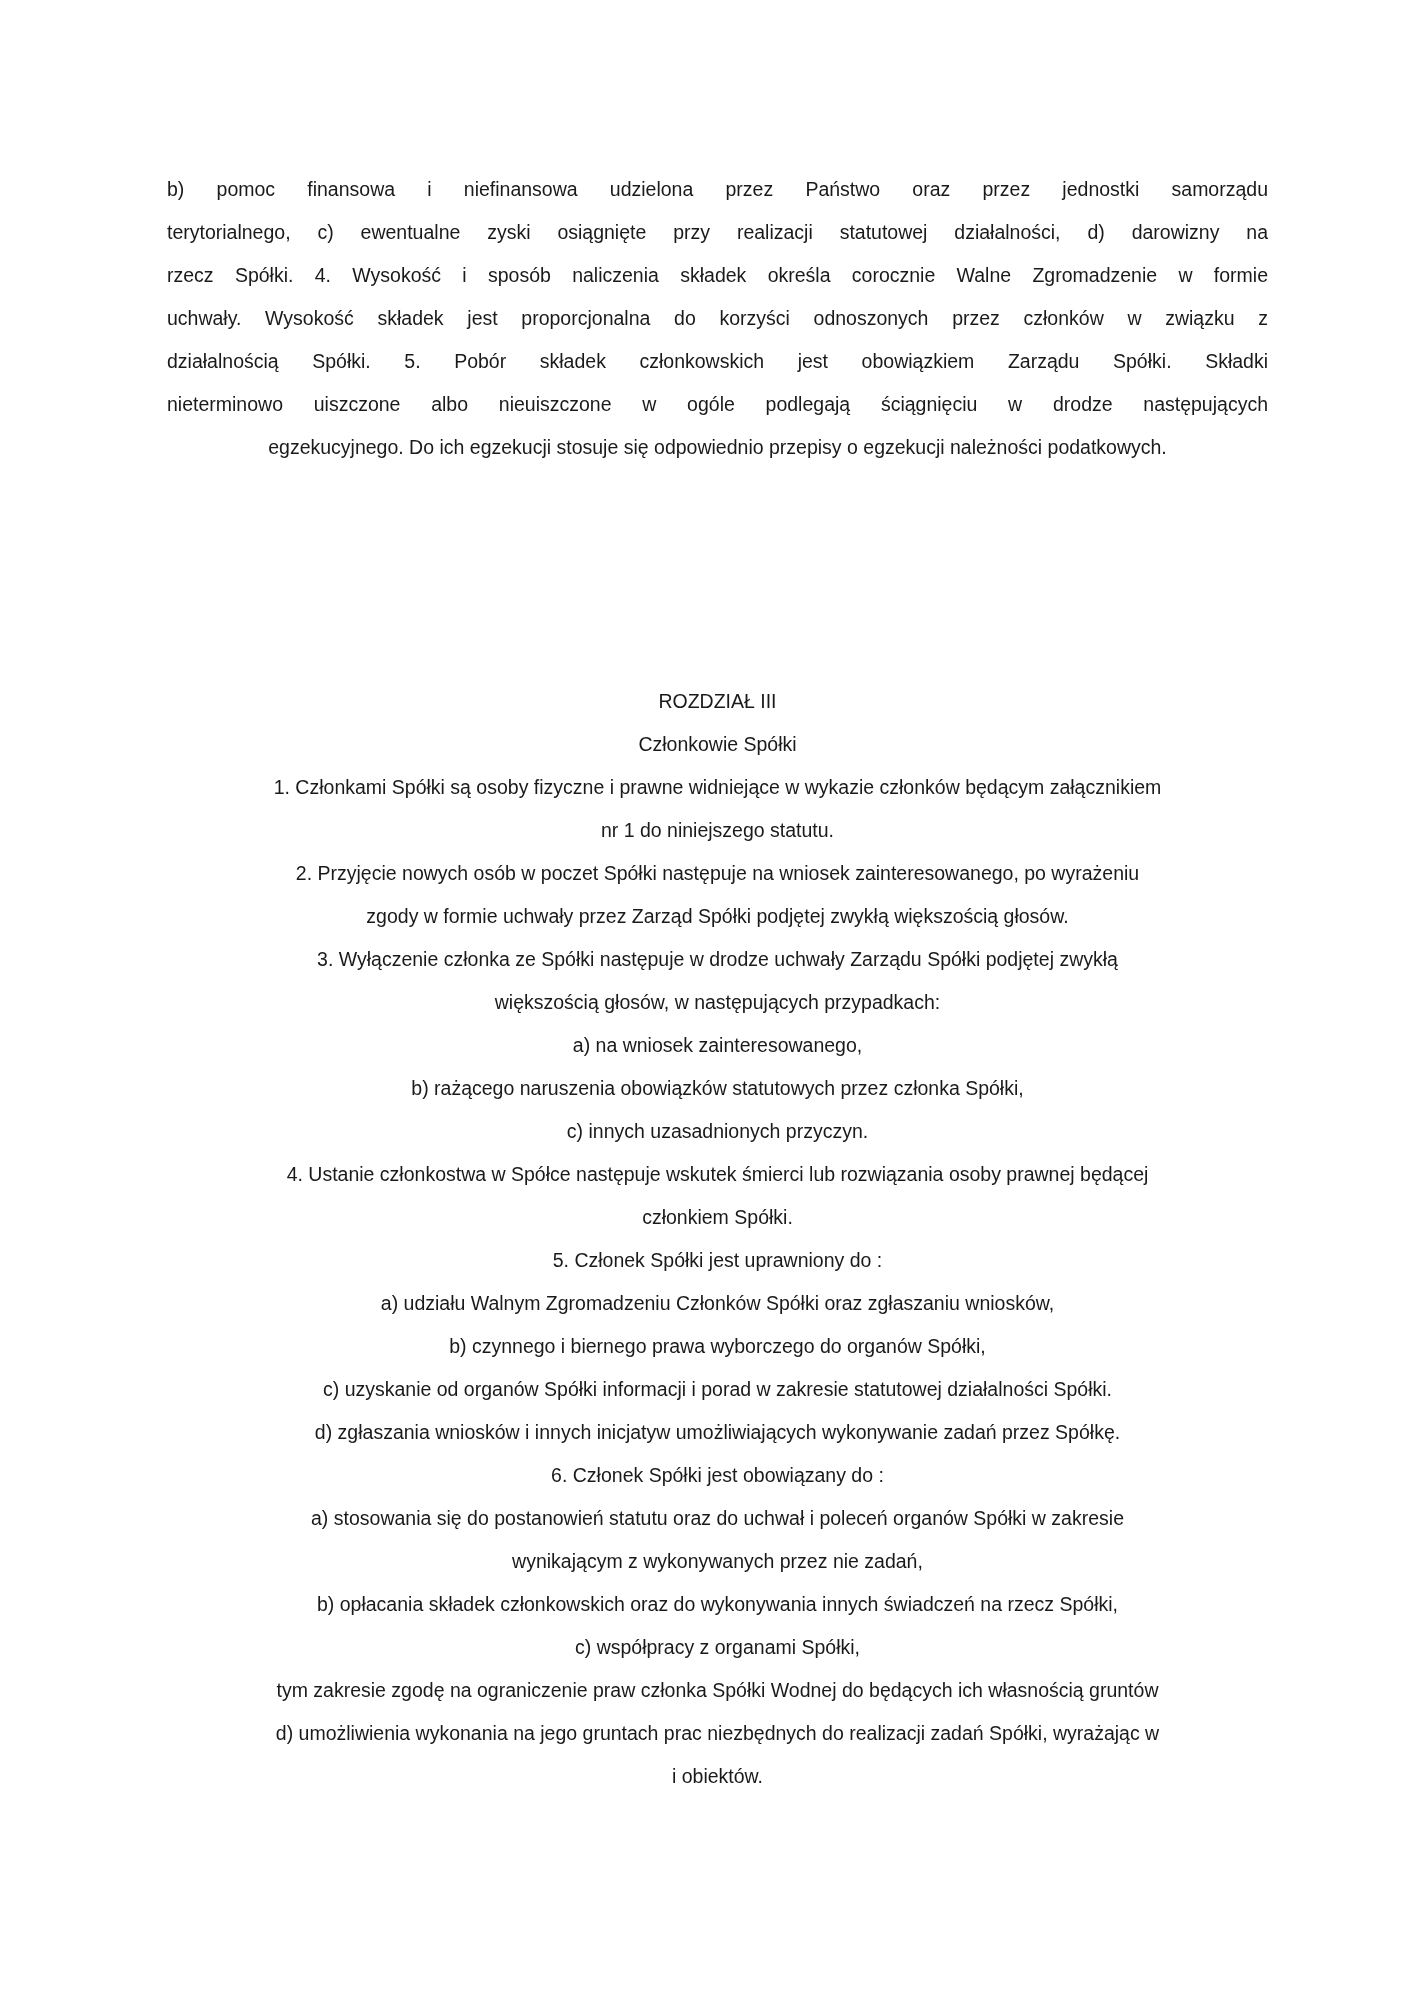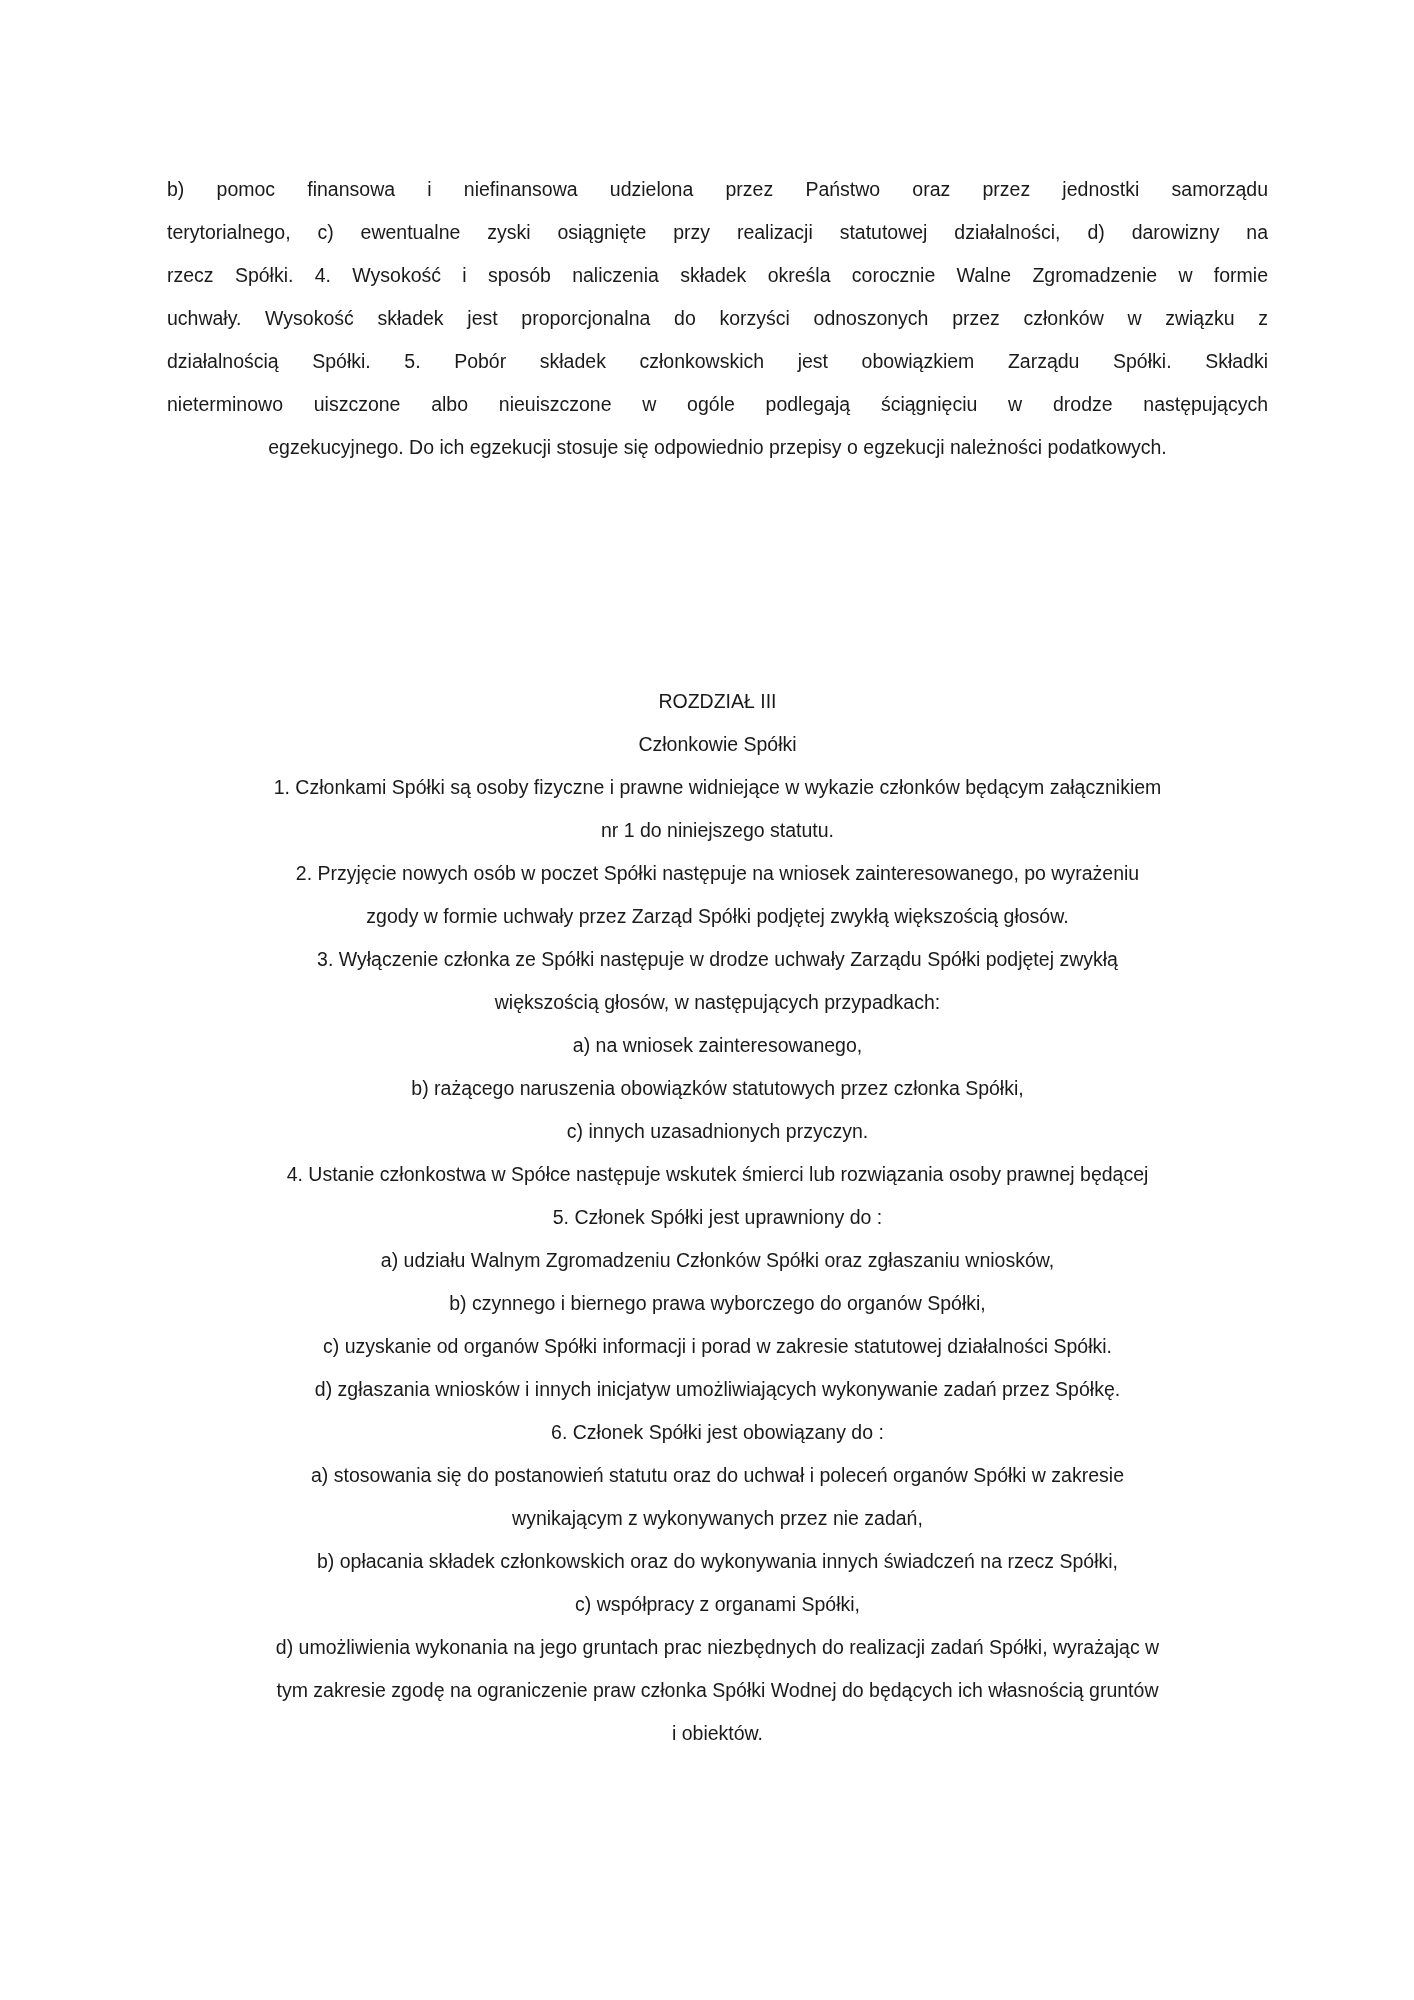--- a/index.html
+++ b/index.html
@@ -81,20 +81,21 @@
           <div class="line">większością głosów, w następujących przypadkach:</div>
 
           <div class="line">a) na wniosek zainteresowanego,</div>
 
           <div class="line">b) rażącego naruszenia obowiązków statutowych przez członka Spółki,</div>
 
           <div class="line">c) innych uzasadnionych przyczyn.</div>
 
           <div class="line">4. Ustanie członkostwa w Spółce następuje wskutek śmierci lub rozwiązania osoby prawnej będącej</div>
 
+          <div class="line">członkiem Spółki.</div>
 
           <div class="line">5. Członek Spółki jest uprawniony do :</div>
 
           <div class="line">a) udziału Walnym Zgromadzeniu Członków Spółki oraz zgłaszaniu wniosków,</div>
 
           <div class="line">b) czynnego i biernego prawa wyborczego do organów Spółki,</div>
 
           <div class="line">c) uzyskanie od organów Spółki informacji i porad w zakresie statutowej działalności Spółki.</div>
 
           <div class="line">d) zgłaszania wniosków i innych inicjatyw umożliwiających wykonywanie zadań przez Spółkę.</div>
@@ -102,22 +103,22 @@
           <div class="line">6. Członek Spółki jest obowiązany do :</div>
 
           <div class="line">a) stosowania się do postanowień statutu oraz do uchwał i poleceń organów Spółki w zakresie</div>
 
           <div class="line">wynikającym z wykonywanych przez nie zadań,</div>
 
           <div class="line">b) opłacania składek członkowskich oraz do wykonywania innych świadczeń na rzecz Spółki,</div>
 
           <div class="line">c) współpracy z organami Spółki,</div>
 
+          <div class="line">tym zakresie zgodę na ograniczenie praw członka Spółki Wodnej do będących ich własnością gruntów</div>
+
           <div class="line">d) umożliwienia wykonania na jego gruntach prac niezbędnych do realizacji zadań Spółki, wyrażając w</div>
-
-          <div class="line">tym zakresie zgodę na ograniczenie praw członka Spółki Wodnej do będących ich własnością gruntów</div>
 
           <div class="line">i obiektów.</div>
         </div>
     </div>
 
   </div>
 </div>
 
 </body></html>

